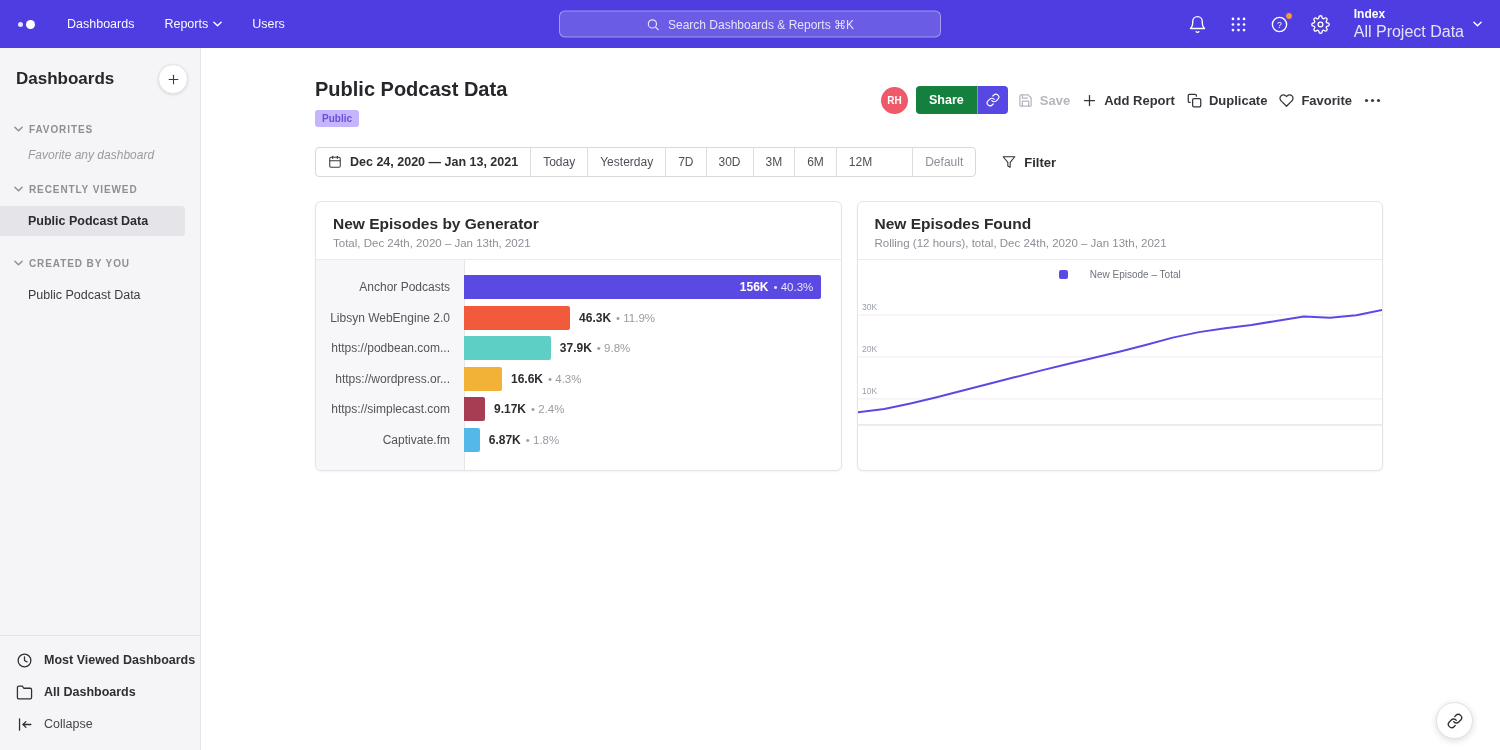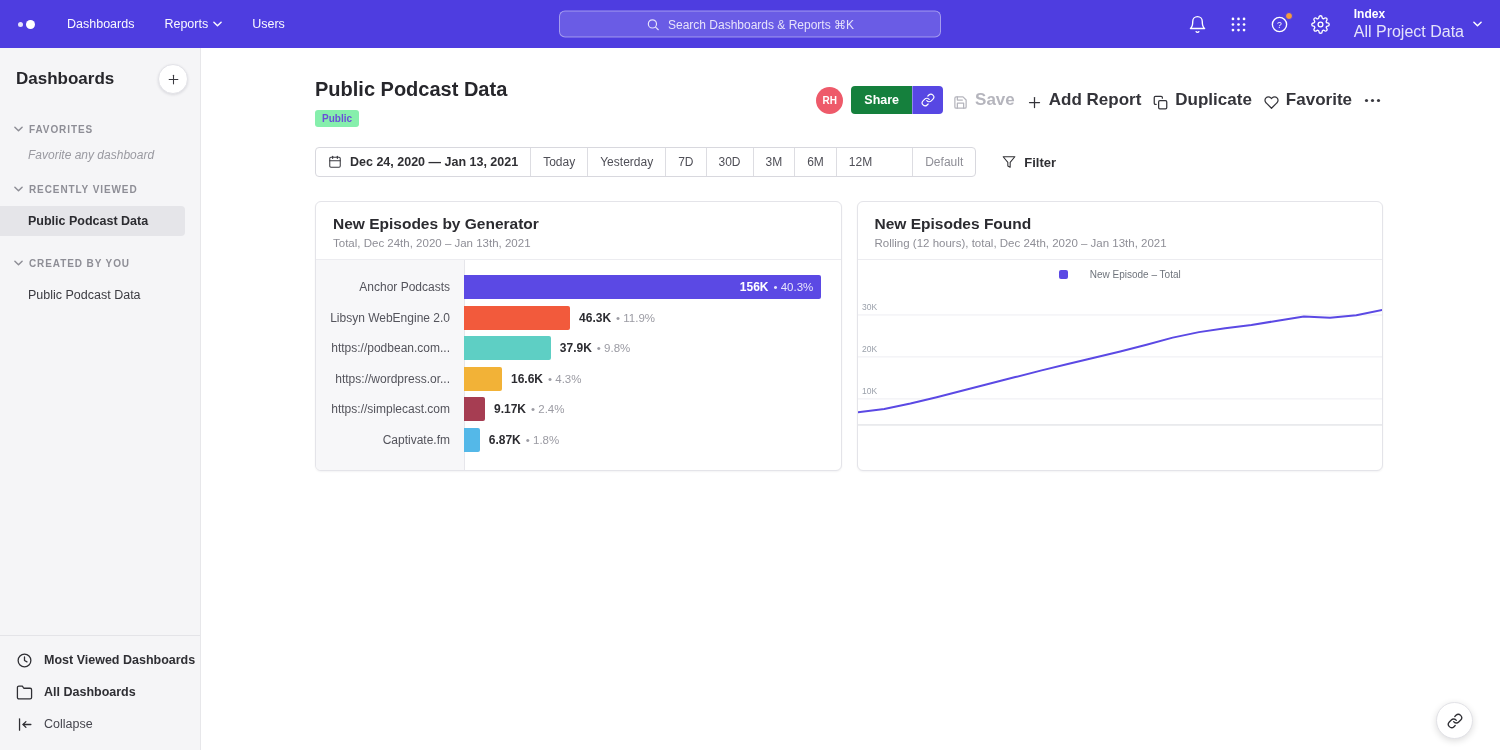--- a/index.html
+++ b/index.html
@@ -58,32 +58,32 @@
   .sb-footer { margin-top:auto; border-top:1px solid #e4e4e8; padding:8px 0 10px; }
   .sb-foot-item { display:flex; align-items:center; gap:11px; height:32px; padding-left:16px; cursor:pointer;
     font-size:12.5px; font-weight:700; color:#2f2f34; }
   .sb-foot-item svg { width:17px; height:17px; stroke:#2f2f34; fill:none; stroke-width:1.8; stroke-linecap:round; stroke-linejoin:round; }
   .sb-foot-item.muted { font-weight:400; color:#46464e; }
 
   
   .main { flex:1; padding:30px 117px 0 114px; position:relative; background:#fff; min-width:0; }
   .page-head { display:flex; justify-content:space-between; align-items:flex-start; }
   .page-title { font-size:20px; font-weight:700; color:#26262b; margin-bottom:7px; }
-  .vis-badge { display:inline-block; background:#86efac; color:#6a4fd8; font-size:10px; font-weight:700;
+  .vis-badge { display:inline-block; background:#c4b5fd; color:#6a4fd8; font-size:10px; font-weight:700;
     padding:3px 7px; border-radius:3px; }
   .actions { display:flex; align-items:center; gap:8px; padding-top:8px; }
   .avatar { width:27px; height:27px; border-radius:50%; background:#ee5a6a; color:#fff; font-size:10px; font-weight:700;
     display:flex; align-items:center; justify-content:center; cursor:pointer; }
   .share-group { display:flex; border-radius:4px; overflow:hidden; height:28px; }
   .share-btn { background:#15803d; border:none; color:#fff; font-size:12.5px; font-weight:700; padding:0 13px; cursor:pointer; }
   .share-link-btn { background:#5747e3; border:none; border-left:1px solid rgba(255,255,255,.35); width:31px; cursor:pointer;
     display:flex; align-items:center; justify-content:center; }
   .share-link-btn svg { width:14px; height:14px; stroke:#fff; fill:none; stroke-width:2; stroke-linecap:round; stroke-linejoin:round; }
-  .ghost-btn { background:none; border:none; display:flex; align-items:flex-end; gap:7px; cursor:pointer;
-    font-size:17px; font-weight:700; color:#34343a; font-family:inherit; padding:4px 2px; }
+  .ghost-btn { background:none; border:none; display:flex; align-items:flex-start; gap:7px; cursor:pointer;
+    font-size:13px; font-weight:700; color:#34343a; font-family:inherit; padding:4px 2px; }
   .ghost-btn svg { width:15px; height:15px; stroke:#34343a; fill:none; stroke-width:2; stroke-linecap:round; stroke-linejoin:round; }
   .ghost-btn.disabled { color:#b5b5bd; }
   .ghost-btn.disabled svg { stroke:#b5b5bd; }
   .more-btn { background:none; border:none; cursor:pointer; display:flex; padding:6px 2px; }
   .more-btn svg { width:17px; height:5px; fill:#3a3a40; }
 
   
   .toolbar { display:flex; align-items:center; gap:26px; margin-top:20px; }
   .seg-control { display:flex; border:1px solid #d8d8de; border-radius:4px; background:#fff; height:30px; overflow:hidden; }
   .seg { background:none; border:none; border-left:1px solid #dddde2; font-family:inherit; font-size:12px; color:#4f4f57;

